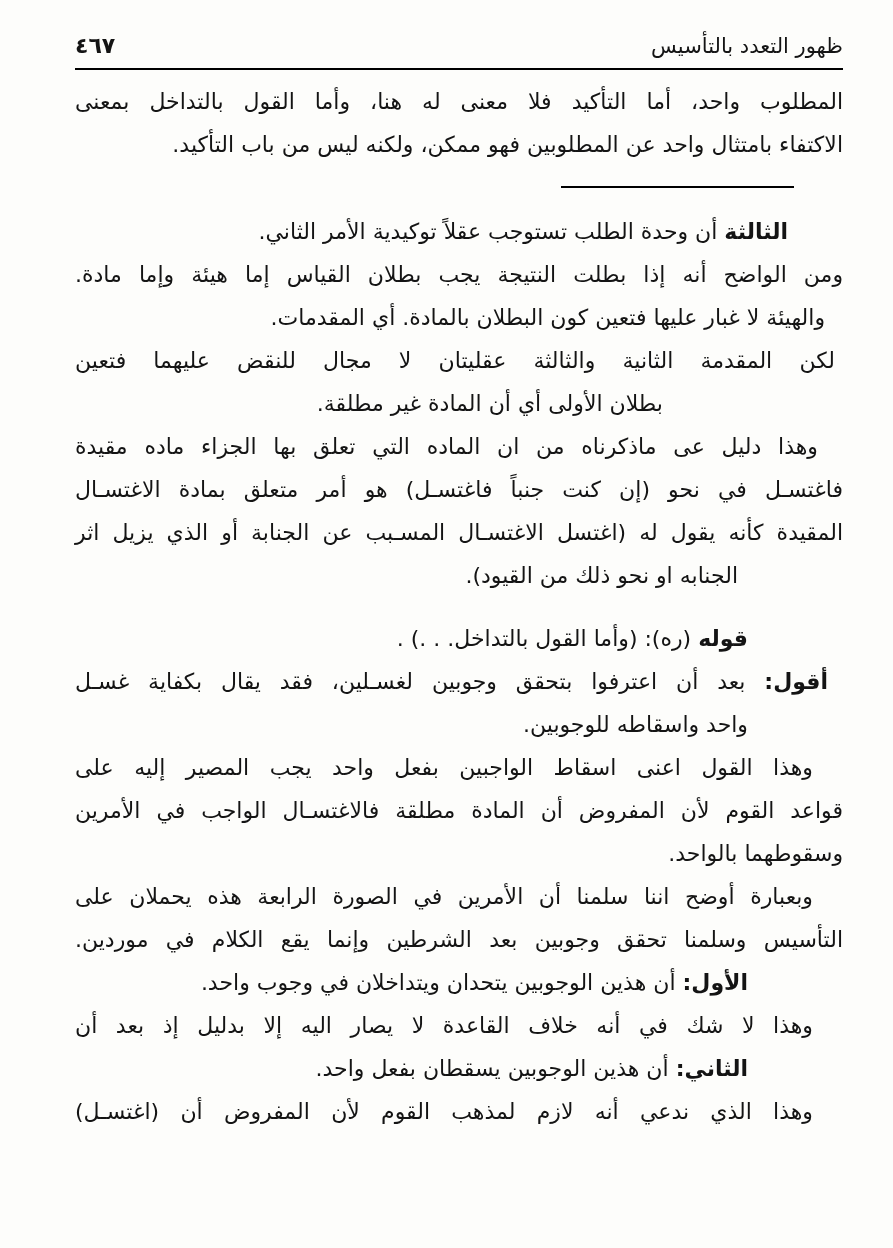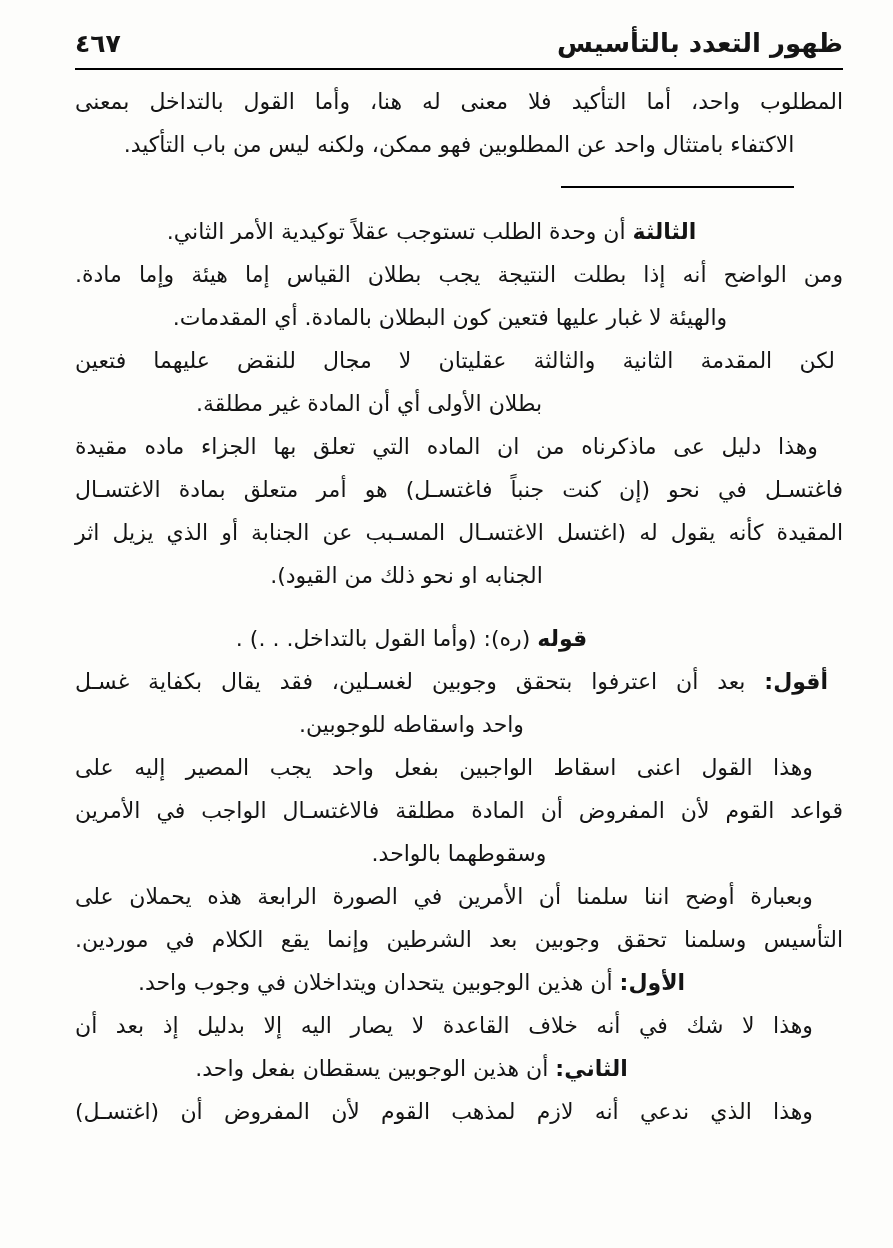--- a/index.html
+++ b/index.html
@@ -19,47 +19,47 @@
     font-family: "DejaVu Sans", sans-serif;
     overflow: hidden;
   }
   .header-row {
     display: flex;
     justify-content: space-between;
     align-items: flex-end;
     height: 34px;
   }
   .page-title {
-    font-size: 26px;
-    font-weight: 700;
+    font-size: 21px;
+    font-weight: 400;
     letter-spacing: 0;
   }
   .page-number {
-    font-size: 25px;
+    font-size: 22px;
     font-weight: 700;
   }
   .header-rule {
     height: 2px;
     background: #000;
     margin-top: 10px;
   }
   .page-body {
     margin-top: 10px;
   }
   .line {
     font-size: 22px;
     line-height: 43px;
     white-space: normal;
   }
   .line.justify {
     text-align: justify;
     text-align-last: justify;
   }
   .line.right {
-    text-align: center;
+    text-align: right;
   }
   .footnote-rule {
     height: 2px;
     background: #000;
     width: 233px;
     margin: 20px auto 22px 0;
     margin-right: 49px;
     margin-left: auto;
   }
 </style>

